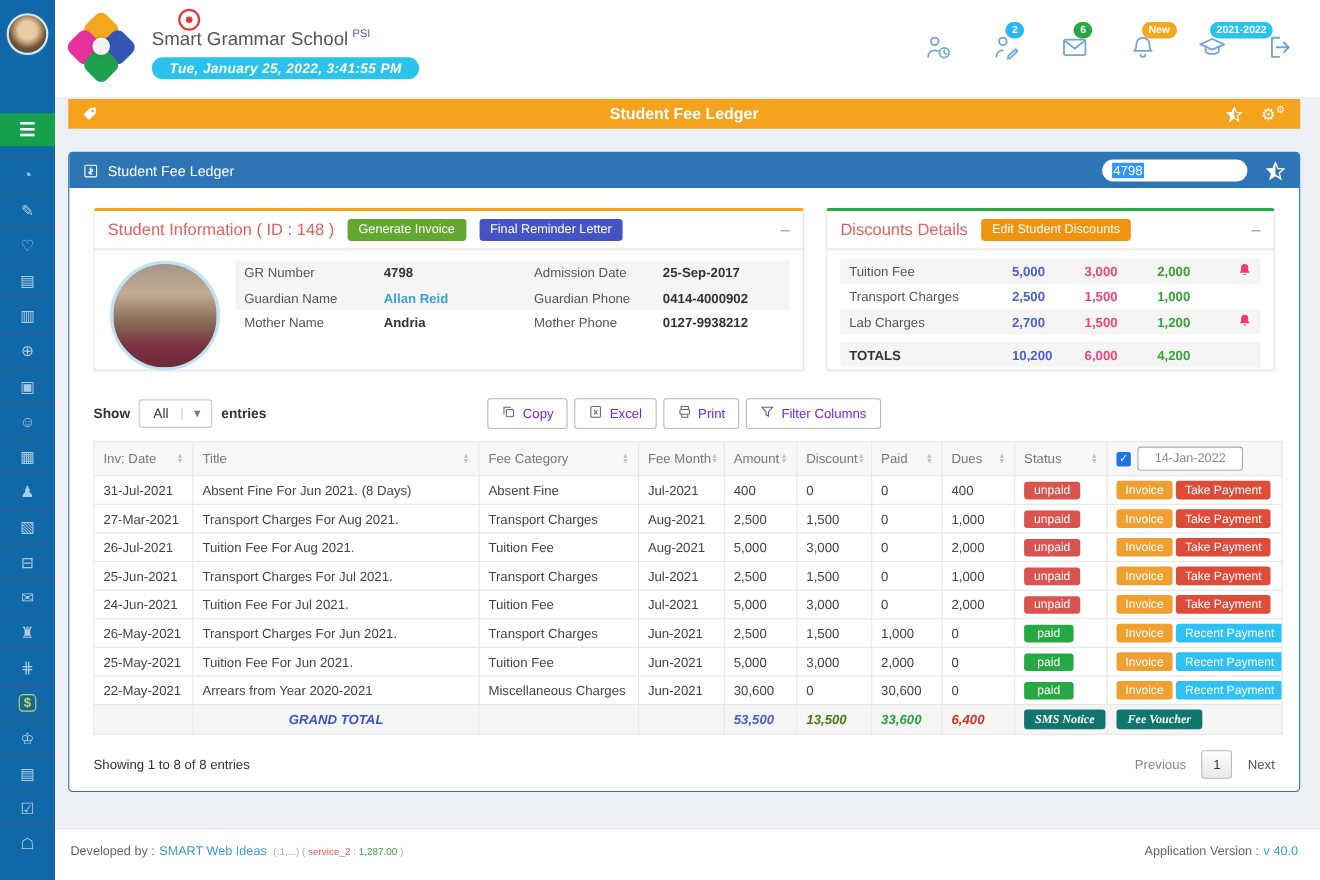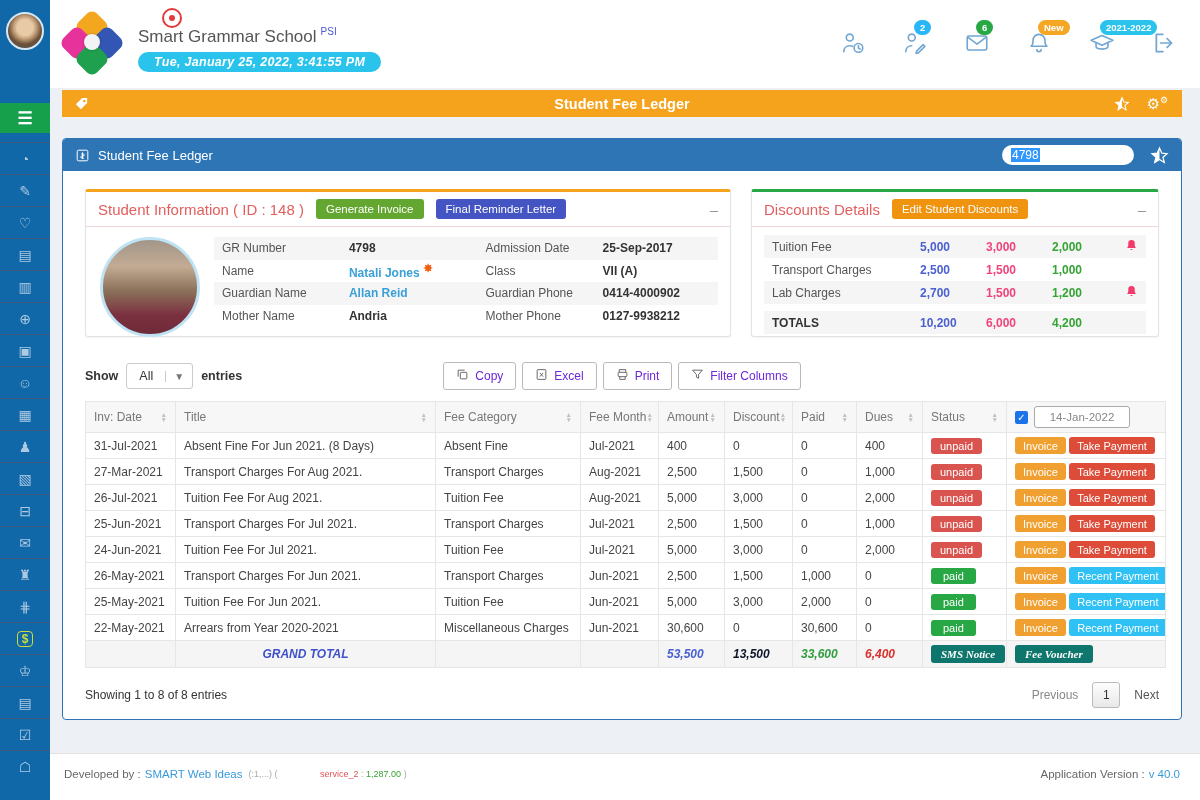--- a/index.html
+++ b/index.html
@@ -120,39 +120,39 @@
   .badge { color:#fff; font-size:11px; padding:2px 9px; border-radius:3px; display:inline-block; }
   .st-unpaid { background:#d9534f; }
   .st-paid { background:#28a745; padding:2px 12px; }
   .abtn { color:#fff; font-size:11px; padding:2.5px 8px; border-radius:3px; display:inline-block; cursor:pointer; }
   .abtn.invoice { background:#f0a030; }
   .abtn.danger { background:#dd4b39; }
   .abtn.info { background:#2fc1f3; }
   .btn-magenta { background:#0f766e; color:#fff; font-size:11px; padding:3px 10px; border-radius:3px; display:inline-block; cursor:pointer;font-family:Liberation Serif, serif; }
   tr.grand td { background:#f5f5f5; font-style:italic; font-weight:bold; }
   tr.grand .gt-label { text-align:center; color:#3f51c9; }
-  .gt-amt { color:#4a5fd0; } .gt-dis { color:#0f172a; } .gt-paid { color:#2f9e3f; } .gt-dues { color:#d9302c; }
+  .gt-amt { color:#4a5fd0; } .gt-dis { color:#4d7c0f; } .gt-paid { color:#2f9e3f; } .gt-dues { color:#d9302c; }
   .date-th { display:flex; align-items:center; gap:6px; }
   .chk { width:13px; height:13px; background:#1a73e8; border-radius:2px; color:#fff; font-size:10px;
     display:flex; align-items:center; justify-content:center; flex:none; cursor:pointer; }
   .date-input { width:96px; height:22px; border:1px solid #aaa; border-radius:3px; text-align:center; color:#888;
     font-size:11.5px; font-family:"Liberation Sans",sans-serif; background:#fff; }
   
   .pager { display:flex; align-items:center; margin-top:14px; font-size:12px; color:#333; }
   .pager .pinfo { }
   .pager .pnav { margin-left:auto; display:flex; align-items:center; gap:14px; color:#888; }
   .page-box { width:28px; height:26px; border:1px solid #bbb; background:linear-gradient(#fdfdfd,#e8e8e8);
     display:flex; align-items:center; justify-content:center; border-radius:3px; color:#333; cursor:pointer; }
   .pnav .plink { cursor:pointer; }
   
   .page-footer { position:absolute; left:50px; bottom:0; width:1150px; height:47px; background:#fff; border-top:1px solid #e2e2e2; }
   .footer-inner { display:flex; align-items:center; padding:14px 20px 0 14px; font-size:11.5px; color:#666; }
   .dev-link { color:#3a9ad9; margin-left:4px; cursor:pointer; }
   .tiny { font-size:9px; color:#aaa; margin-left:6px; }
-  .tiny .svc { color:#e05555;margin-left:40px; }
+  .tiny .svc { color:#e05555; }
   .tiny .svc-val { color:#3aa435; }
   .ver { margin-left:auto; }
   .ver-val { color:#3a9ad9; margin-left:4px; }
   svg.ic { display:block; }
 </style>
 </head>
 <body>
 
 <div class="sidebar">
   <div class="avatar"></div>
@@ -334,26 +334,20 @@
           <span class="collapse-btn">–</span>
         </div>
         <div class="student-body">
           <div class="photo"></div>
           <div class="info-rows">
               <div class="info-row striped">
                 <span class="il">GR Number</span>
                 <span class="iv">4798</span>
                 <span class="il l2">Admission Date</span>
                 <span class="iv">25-Sep-2017</span>
-              </div>
-              <div class="info-row">
-                <span class="il">Name</span>
-                <span class="iv link">Natali Jones<span class="flag">✸</span></span>
-                <span class="il l2">Class</span>
-                <span class="iv">VII (A)</span>
               </div>
               <div class="info-row striped">
                 <span class="il">Guardian Name</span>
                 <span class="iv link">Allan Reid</span>
                 <span class="il l2">Guardian Phone</span>
                 <span class="iv">0414-4000902</span>
               </div>
               <div class="info-row">
                 <span class="il">Mother Name</span>
                 <span class="iv">Andria</span>

